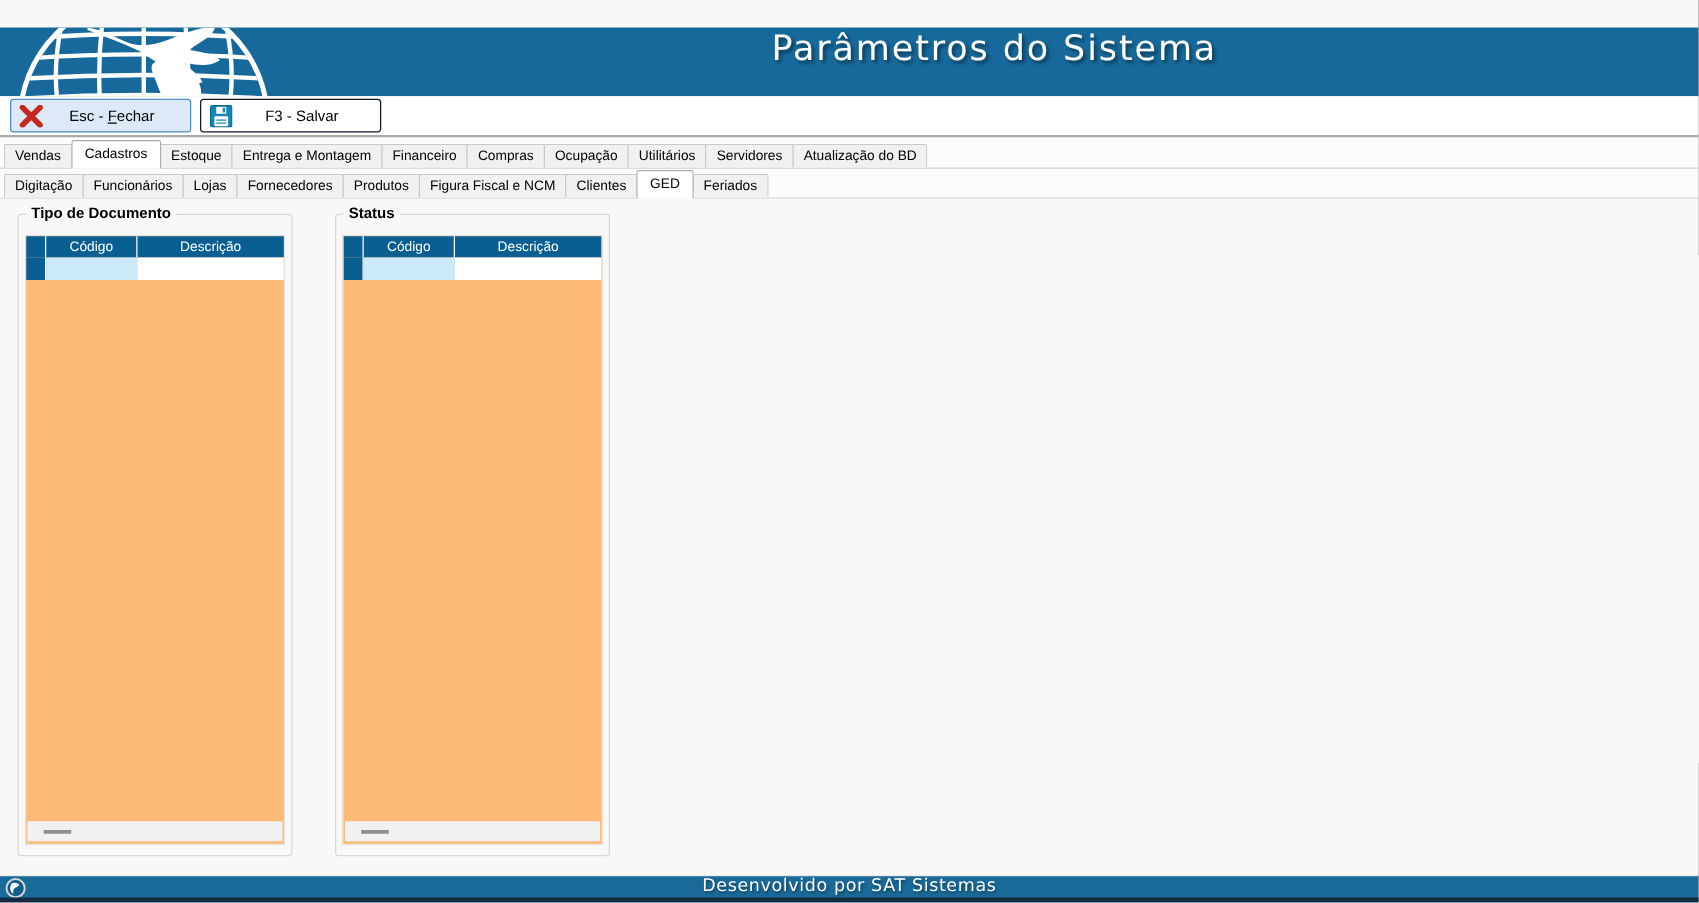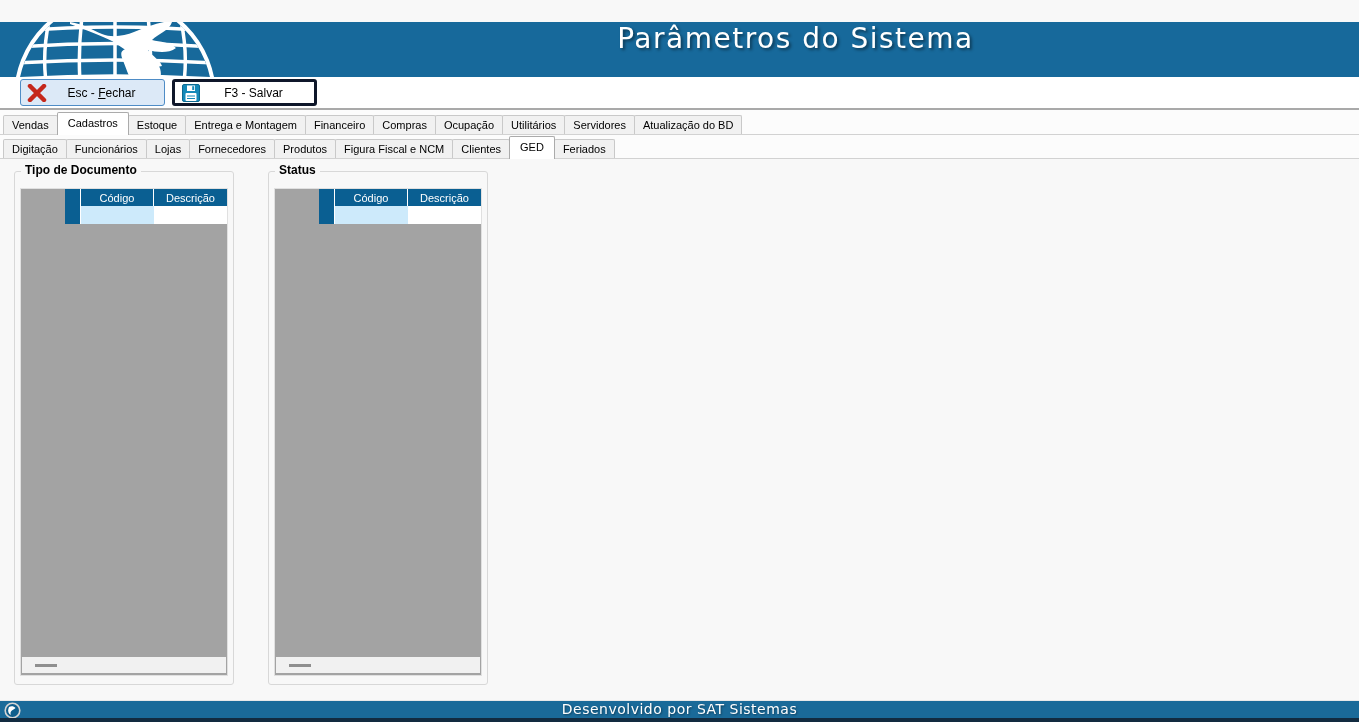--- a/index.html
+++ b/index.html
@@ -16,24 +16,24 @@
 
   
   .banner { position:absolute; top:22px; left:0; right:0; height:55px; background:#17699B; display:flex; overflow:hidden; }
   .logo { width:232px; height:55px; flex:none; }
   .banner-title-wrap { flex:1; display:flex; justify-content:center; }
   .banner-title { color:#FFFFFF; font-size:28px; letter-spacing:1.5px; font-weight:400;
     font-family:"DejaVu Sans", sans-serif; text-shadow:2px 2px 3px rgba(0,0,0,0.45); }
 
   
   .toolbar { position:absolute; top:77px; left:0; right:0; height:33px; background:#FFFFFF;
-    border-bottom:2px solid #A9A9A9; display:flex; align-items:center; padding-left:20px; gap:7px; }
+    border-bottom:2px solid #A9A9A9; display:flex; align-items:center; padding-left:8px; gap:7px; }
   .tbtn { height:27px; width:145px; display:flex; align-items:center; border-radius:3px; font-size:12px; color:#000; cursor:default; }
   .tbtn.primary { background:#DCE9F7; border:1px solid #4E8CC6; }
-  .tbtn.secondary { background:#FFFFFF; border:3px solid #0f172a; }
+  .tbtn.secondary { background:#FFFFFF; border:1px solid #0f172a; }
   .tbtn .icon { width:32px; display:flex; align-items:center; justify-content:center; flex:none; }
   .tbtn .lbl { flex:1; text-align:center; padding-right:14px; white-space:nowrap; }
   .accel { text-decoration:underline; }
 
   
   .tabrow { position:absolute; left:0; right:0; display:flex; align-items:flex-end; padding-left:3px;
     border-bottom:1px solid #D2D2D2; background:#FCFCFC; }
   .tabrow1 { top:110px; height:25px; }
   .tabrow2 { top:135px; height:24px; }
   .tab { height:19px; line-height:18px; padding:0 8px; font-size:11px; color:#000; background:#F1F1F1;
@@ -42,21 +42,21 @@
   .tab.active { background:#FFFFFF; height:23px; line-height:21px; padding:0 10px; margin-bottom:-1px;
     border-color:#ABABAB; position:relative; z-index:2; }
 
   
   .content { position:absolute; top:159px; left:0; right:0; bottom:22px; background:#F8F8F8; }
   .groupbox { position:absolute; top:12px; width:220px; height:514px; border:1px solid #D8D8D8; border-radius:3px; }
   .gb1 { left:14px; } .gb2 { left:268px; }
   .gb-legend { position:absolute; top:-9px; left:6px; background:#F8F8F8; padding:0 4px;
     font-size:12px; font-weight:bold; color:#000; white-space:nowrap; }
 
-  .grid { position:absolute; left:5px; right:5px; top:16px; bottom:8px; background:#a3a3a3; border:1px solid #E0E0E0;padding-left:44px; }
+  .grid { position:absolute; left:5px; right:5px; top:16px; bottom:8px; background:#fdba74; border:1px solid #E0E0E0; }
   .grid-header { display:flex; height:17px; background:#0A5F92; color:#FFFFFF; font-size:11px; }
   .gh-cell { display:flex; align-items:center; justify-content:center; border-right:1px solid #FFFFFF; }
   .gh-ind { width:16px; border-right:1px solid #FFFFFF; }
   .gh-cod { width:73px; }
   .gh-desc { flex:1; border-right:none; }
   .grid-row { display:flex; height:18px; }
   .gr-ind  { width:16px; background:#0A5F92; border-right:1px solid #FFFFFF; }
   .gr-cod  { width:73px; background:#CDEAFB; font-size:11px; }
   .gr-desc { flex:1; background:#FFFFFF; font-size:11px; }
 

